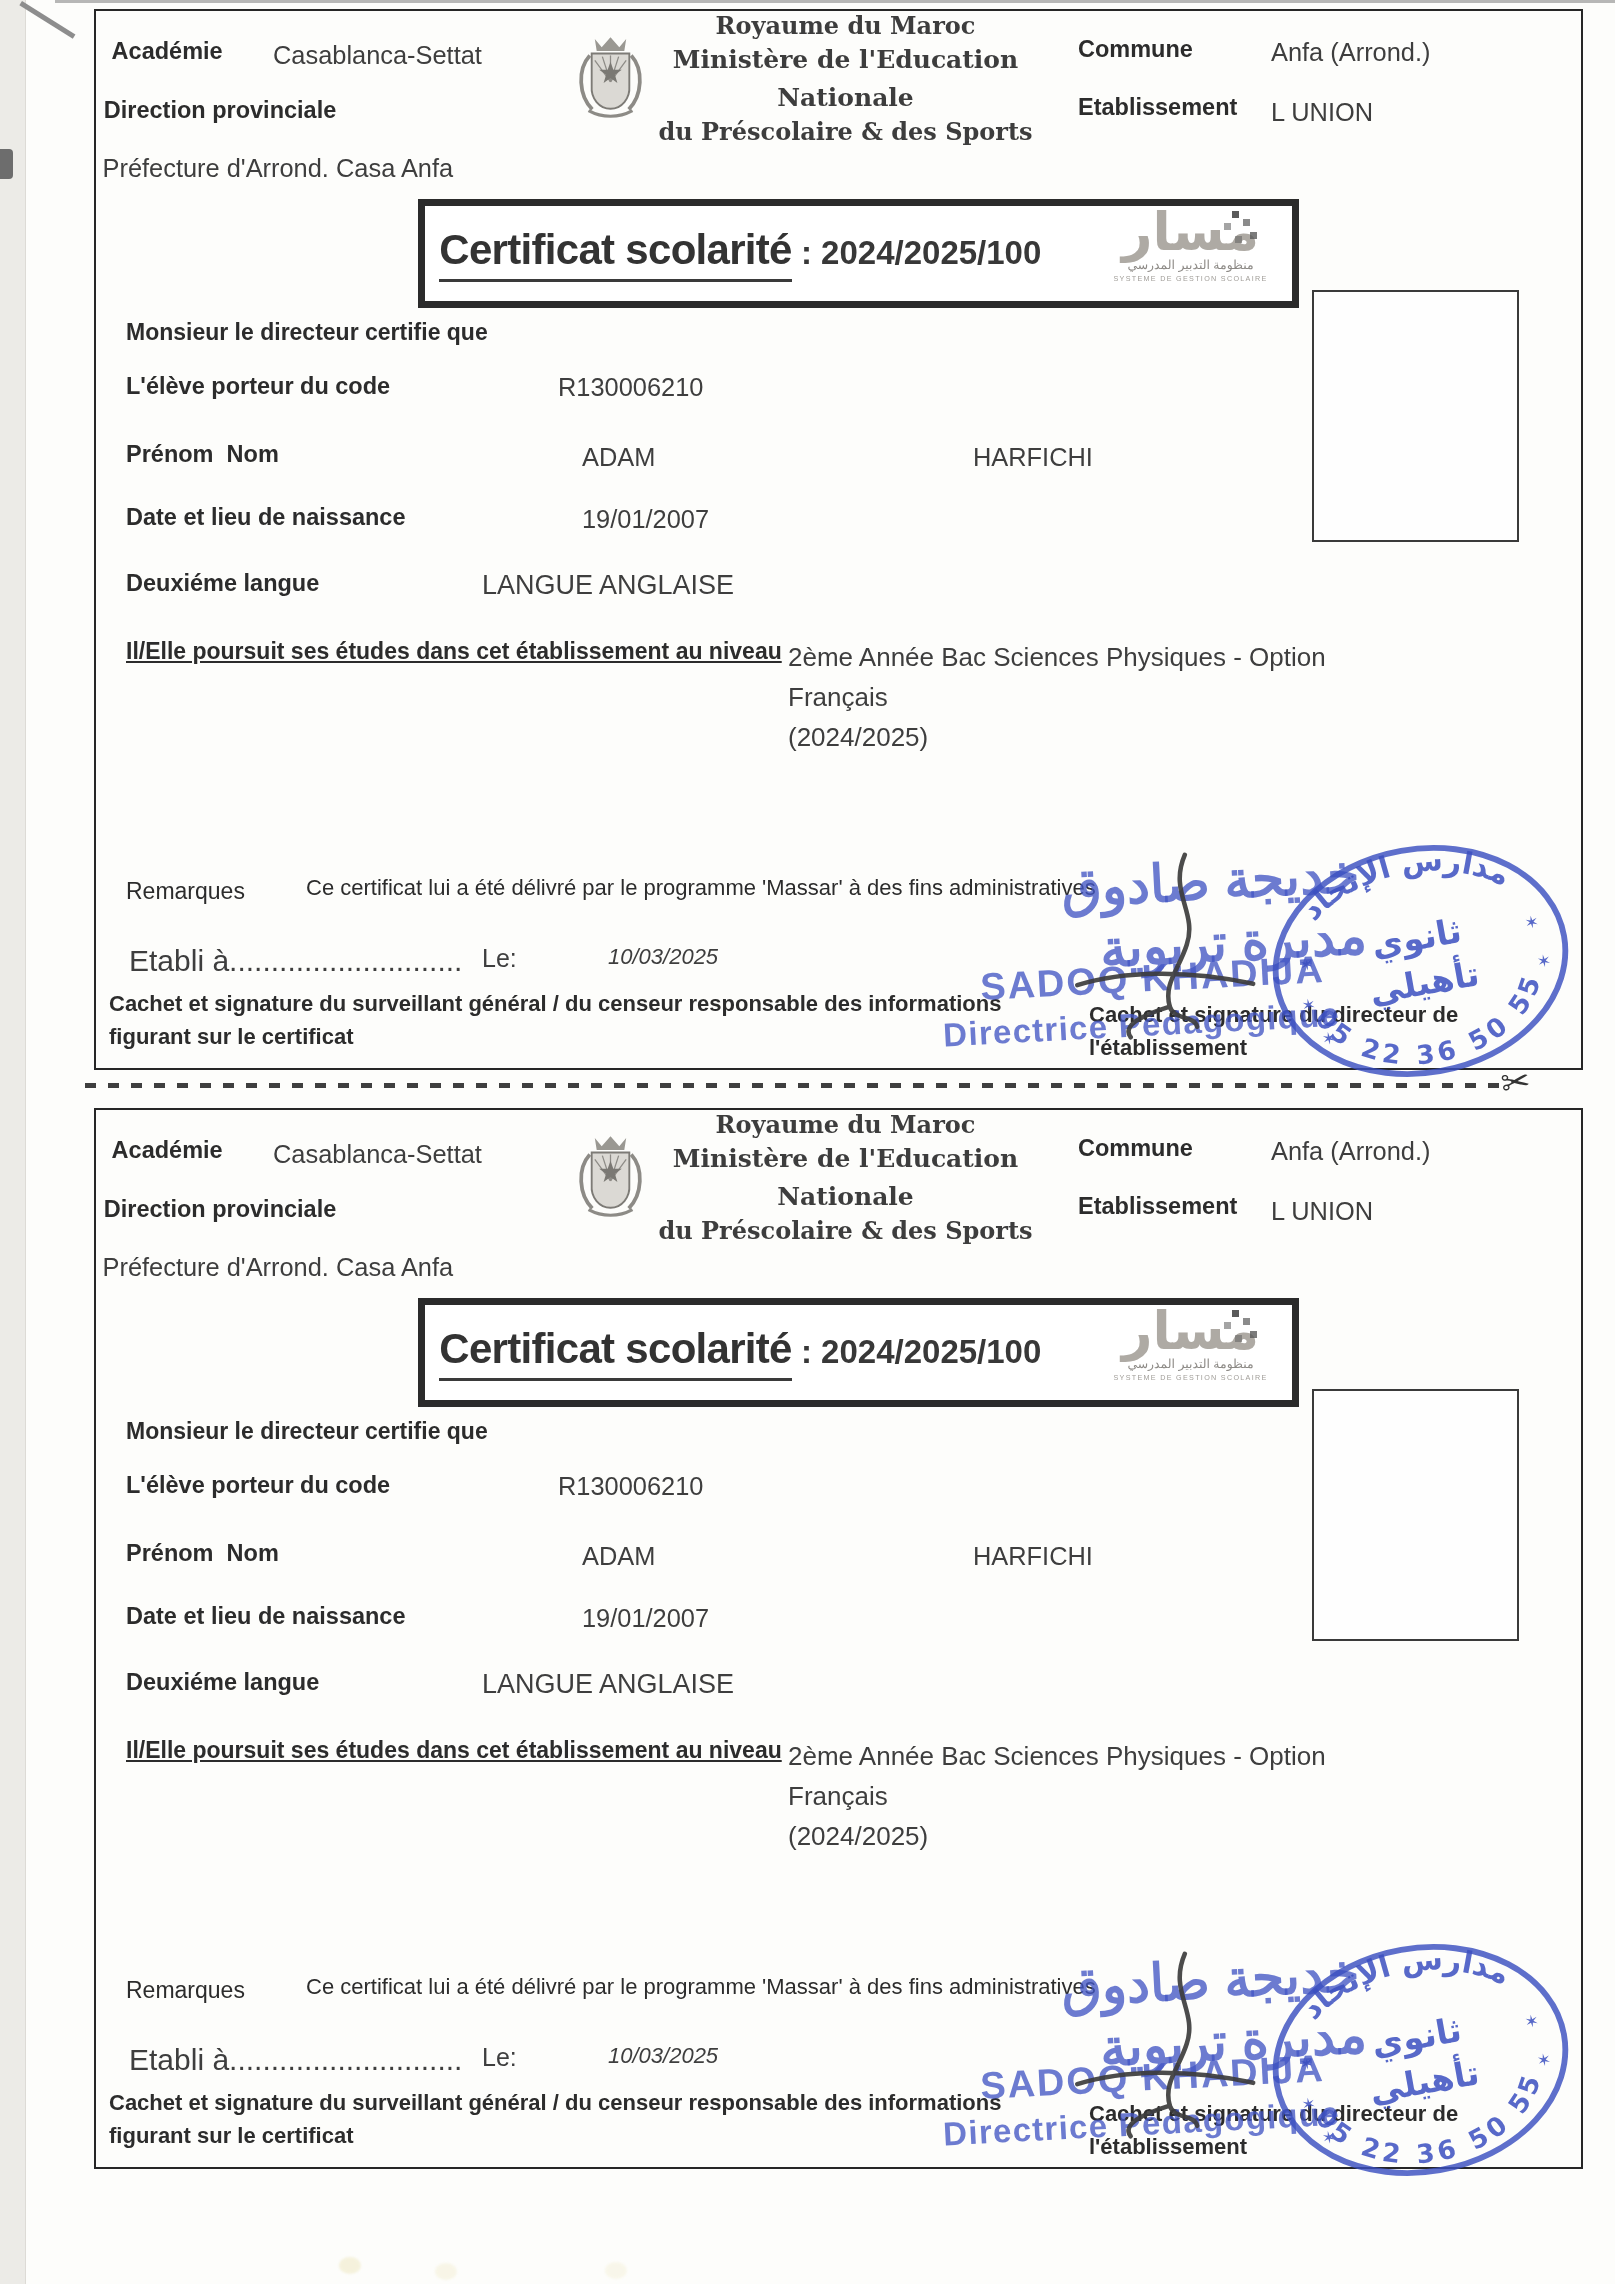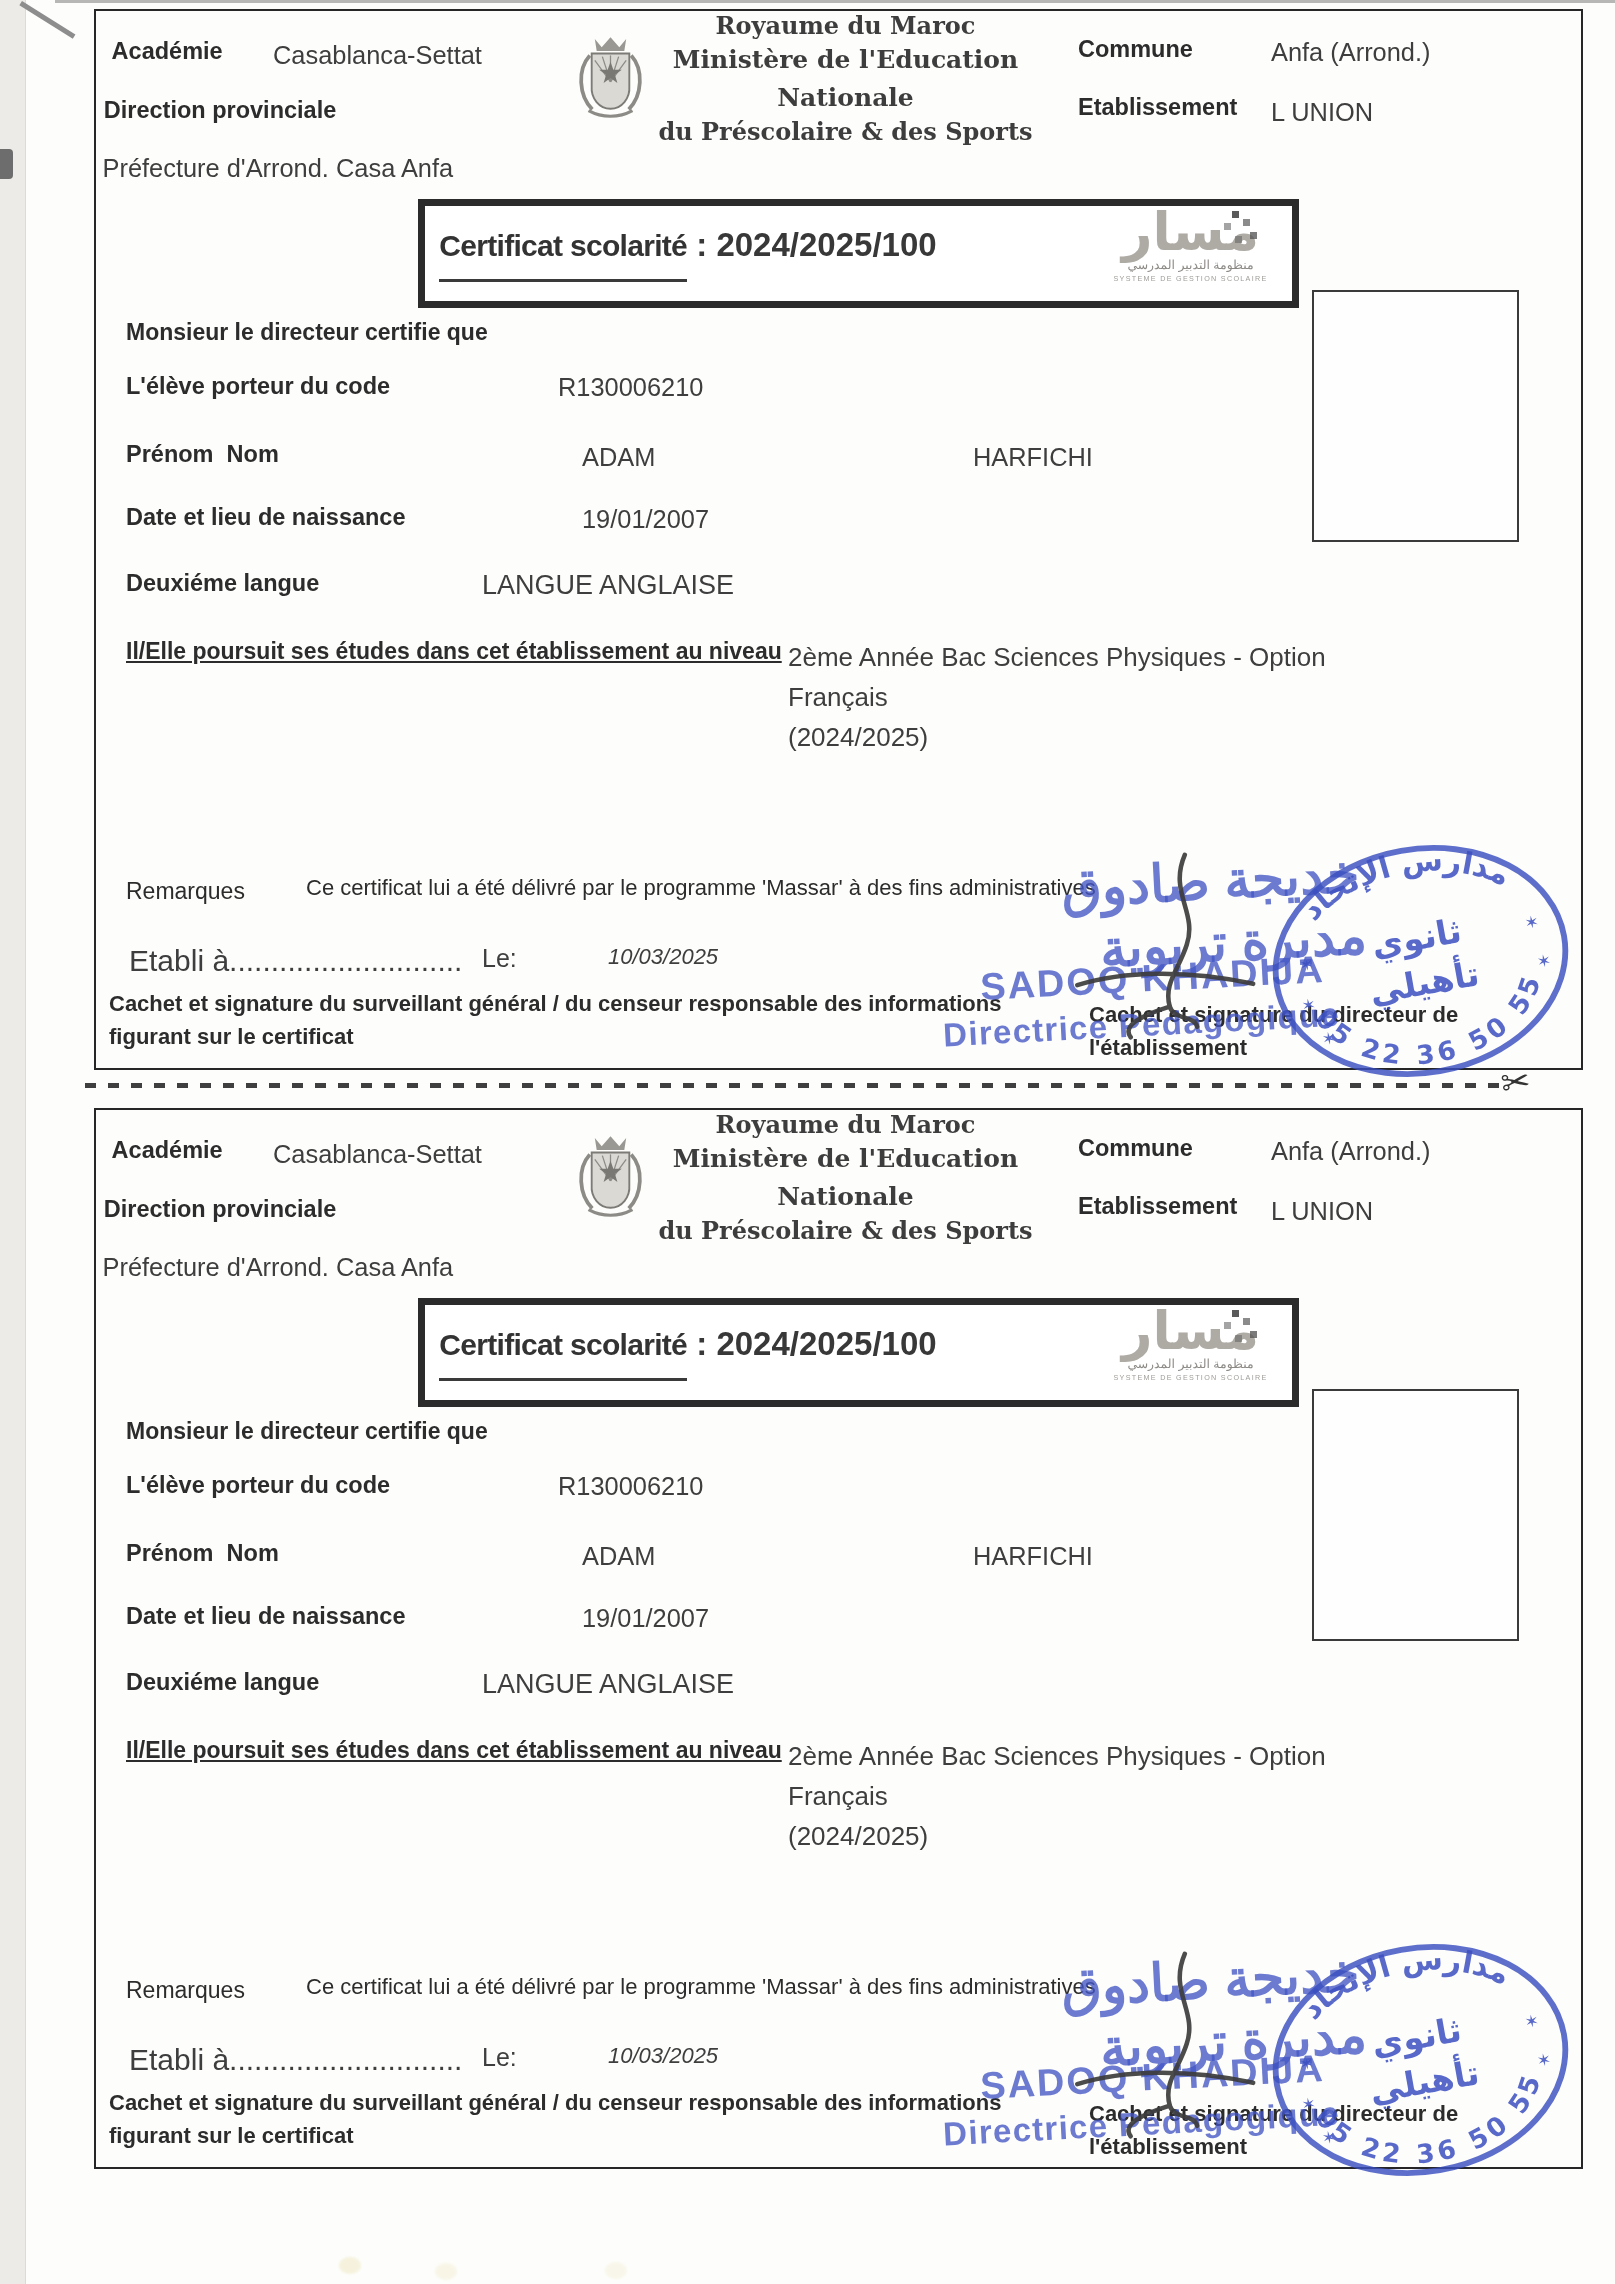--- a/index.html
+++ b/index.html
@@ -32,21 +32,21 @@
   .ministry .m1{font-size:24px;line-height:30px;}
   .ministry .m2{font-size:25px;line-height:38px;}
   .ministry .m3{font-size:24px;line-height:30px;}
   .pos-commune-lbl{left:982px;top:25px;}
   .pos-commune-val{left:1175px;top:27px;}
   .pos-etab-lbl{left:982px;top:83px;}
   .pos-etab-val{left:1175px;top:87px;}
   
   .title-box{position:absolute;left:322px;top:188px;width:867px;height:95px;border:7.8px solid #2b2b2b;background:#fff;}
   .title-text{position:absolute;left:14.3px;top:19.6px;white-space:nowrap;}
-  .title-main{font-size:30px;font-weight:bold;color:#333;border-bottom:3.9px solid #3a3a3a;padding-bottom:17px;letter-spacing:-0.7px;}
+  .title-main{font-size:42px;font-weight:bold;color:#333;border-bottom:3.9px solid #3a3a3a;padding-bottom:6px;letter-spacing:-0.7px;}
   .title-num{font-size:33px;font-weight:bold;color:#383838;}
   
   .massar{position:absolute;left:671px;top:0px;width:189px;text-align:center;}
   .massar-cal{font-size:53px;font-weight:bold;color:#aeaaa4;line-height:52px;font-family:"DejaVu Sans",sans-serif;}
   .massar-dots span{position:absolute;background:#5a5a5a;width:6.5px;height:6.5px;}
   .massar-sub-ar{font-size:12.4px;color:#8d8a86;line-height:15.6px;}
   .massar-sub-fr{font-size:7.2px;color:#a09d98;letter-spacing:1.3px;line-height:10.4px;}
   
   .photo-box{position:absolute;left:1216px;top:279px;width:203px;height:248px;border:2.6px solid #3a3a3a;background:#fefefe;}
   

